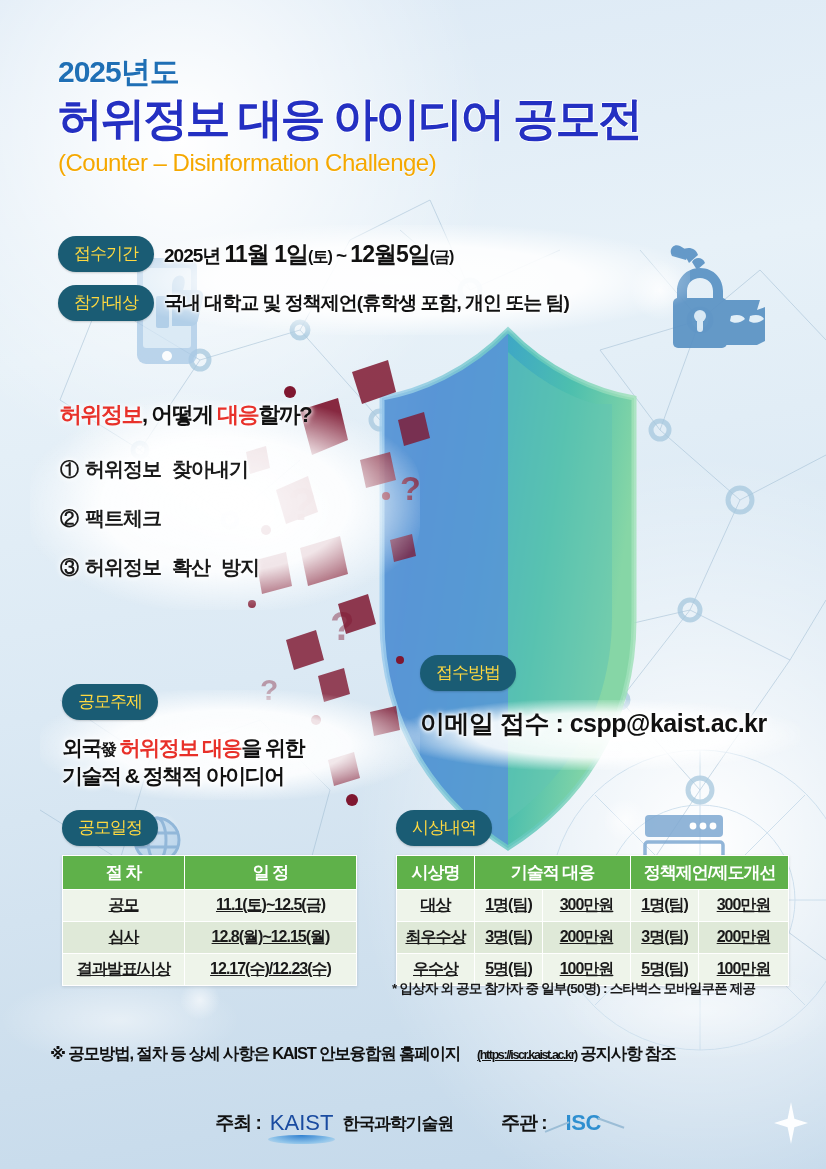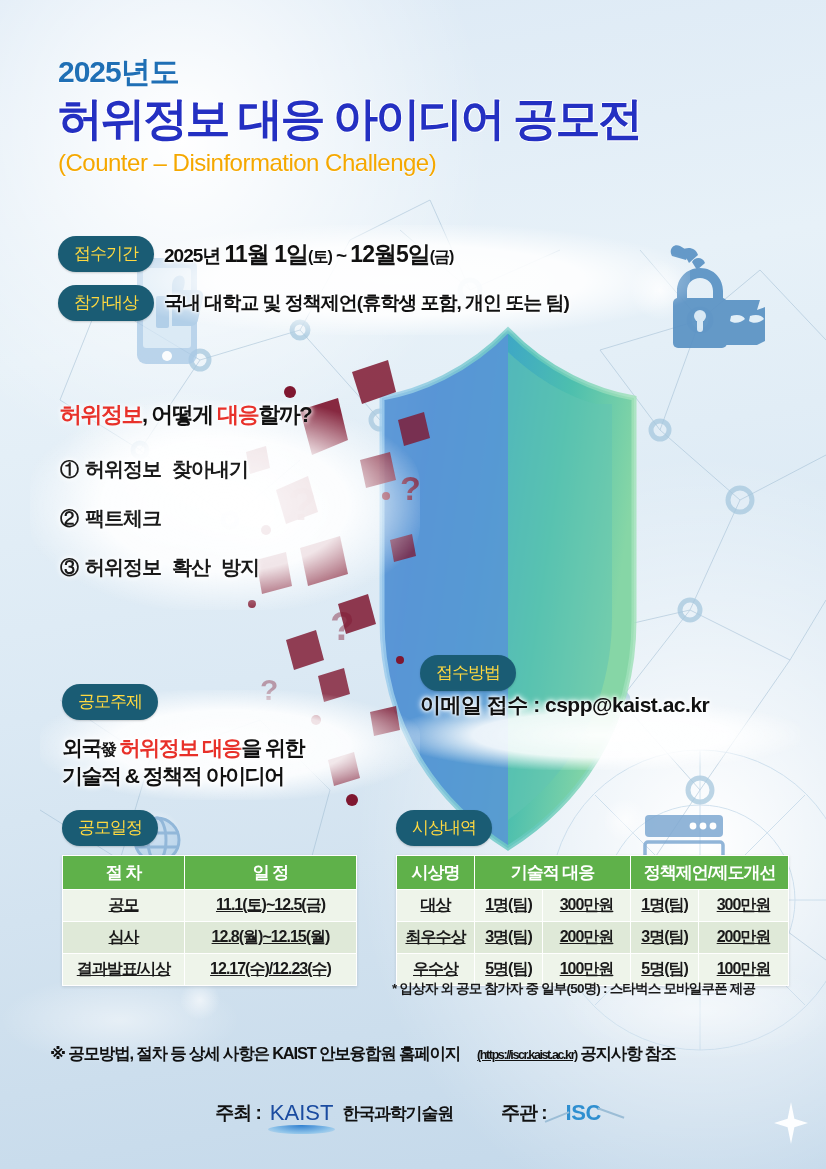--- a/index.html
+++ b/index.html
@@ -64,21 +64,21 @@
           text-shadow:0 0 6px #fff,0 0 4px #fff;font-family:Liberation Mono, monospace;}
   .q-item .num{margin-right:7px;font-size:19px;}
   
   .topic-block{position:absolute;left:62px;top:655px;margin-top:29px;}
   .topic-text{margin-top:14px;font-size:21px;font-weight:bold;color:#111;letter-spacing:-1.5px;line-height:1.35;
               text-shadow:0 0 7px #fff,0 0 5px #fff,0 0 3px #fff;}
   .topic-text .red{color:#e8312a;}
   .topic-text .small{font-size:16px;}
   
   .submit-block{position:absolute;left:420px;top:655px;}
-  .submit-text{font-size:21px;font-weight:bold;color:#111;letter-spacing:-.5px;white-space:nowrap;
+  .submit-text{margin-top:16px;font-size:25px;font-weight:bold;color:#111;letter-spacing:-.5px;white-space:nowrap;
                text-shadow:0 0 7px #fff,0 0 5px #fff,0 0 3px #fff;}
   
   .tbl-block{position:absolute;}
   .tbl{border-collapse:collapse;table-layout:fixed;background:#fff;
        box-shadow:0 1px 3px rgba(0,0,0,.12);margin-top:9px;}
   .tbl th{
     background:#5fb14a;color:#fff;font-size:17px;font-weight:bold;letter-spacing:-1px;
     border:1px solid #ffffff;padding:5px 2px;text-align:center;
   }
   .tbl td{
@@ -89,21 +89,21 @@
   .tbl tr:nth-child(even) td{background:#dfe9d8;}
   .note{position:absolute;font-size:13.5px;font-weight:bold;color:#1a1a1a;letter-spacing:-.8px;white-space:nowrap;}
   
   .notice{
     position:absolute;left:50px;top:1043px;width:740px;
     font-size:16.5px;font-weight:bold;color:#111;letter-spacing:-1.2px;white-space:nowrap;
   }
   .notice .url{font-size:12.5px;text-decoration:underline;letter-spacing:-1.4px;padding-left:17px;}
   
   .footer{position:absolute;left:0;top:1100px;width:826px;height:69px;}
-  .footer-row{display:flex;align-items:flex-start;justify-content:center;gap:48px;height:46px;}
+  .footer-row{display:flex;align-items:center;justify-content:center;gap:48px;height:46px;}
   .f-group{display:flex;align-items:center;gap:9px;}
   .f-label{font-size:19px;font-weight:bold;color:#111;letter-spacing:-1px;white-space:nowrap;}
   .f-org{font-size:17px;font-weight:bold;color:#111;letter-spacing:-1.2px;white-space:nowrap;}
   .kaist-logo{font-size:22px;font-weight:normal;color:#1a4ba0;letter-spacing:0px;font-family:"Liberation Sans",sans-serif;position:relative;}
   .kaist-logo .swoosh{
     position:absolute;left:-2px;right:-2px;bottom:-8px;height:9px;
     background:radial-gradient(ellipse at 50% 0%,#2f7fd0 0%,#8fc4ea 65%,rgba(255,255,255,0) 100%);
     border-radius:50%;
   }
   .isc-logo{font-size:22px;font-weight:bold;color:#2f8fd0;letter-spacing:-.5px;position:relative;padding:0 10px;}

